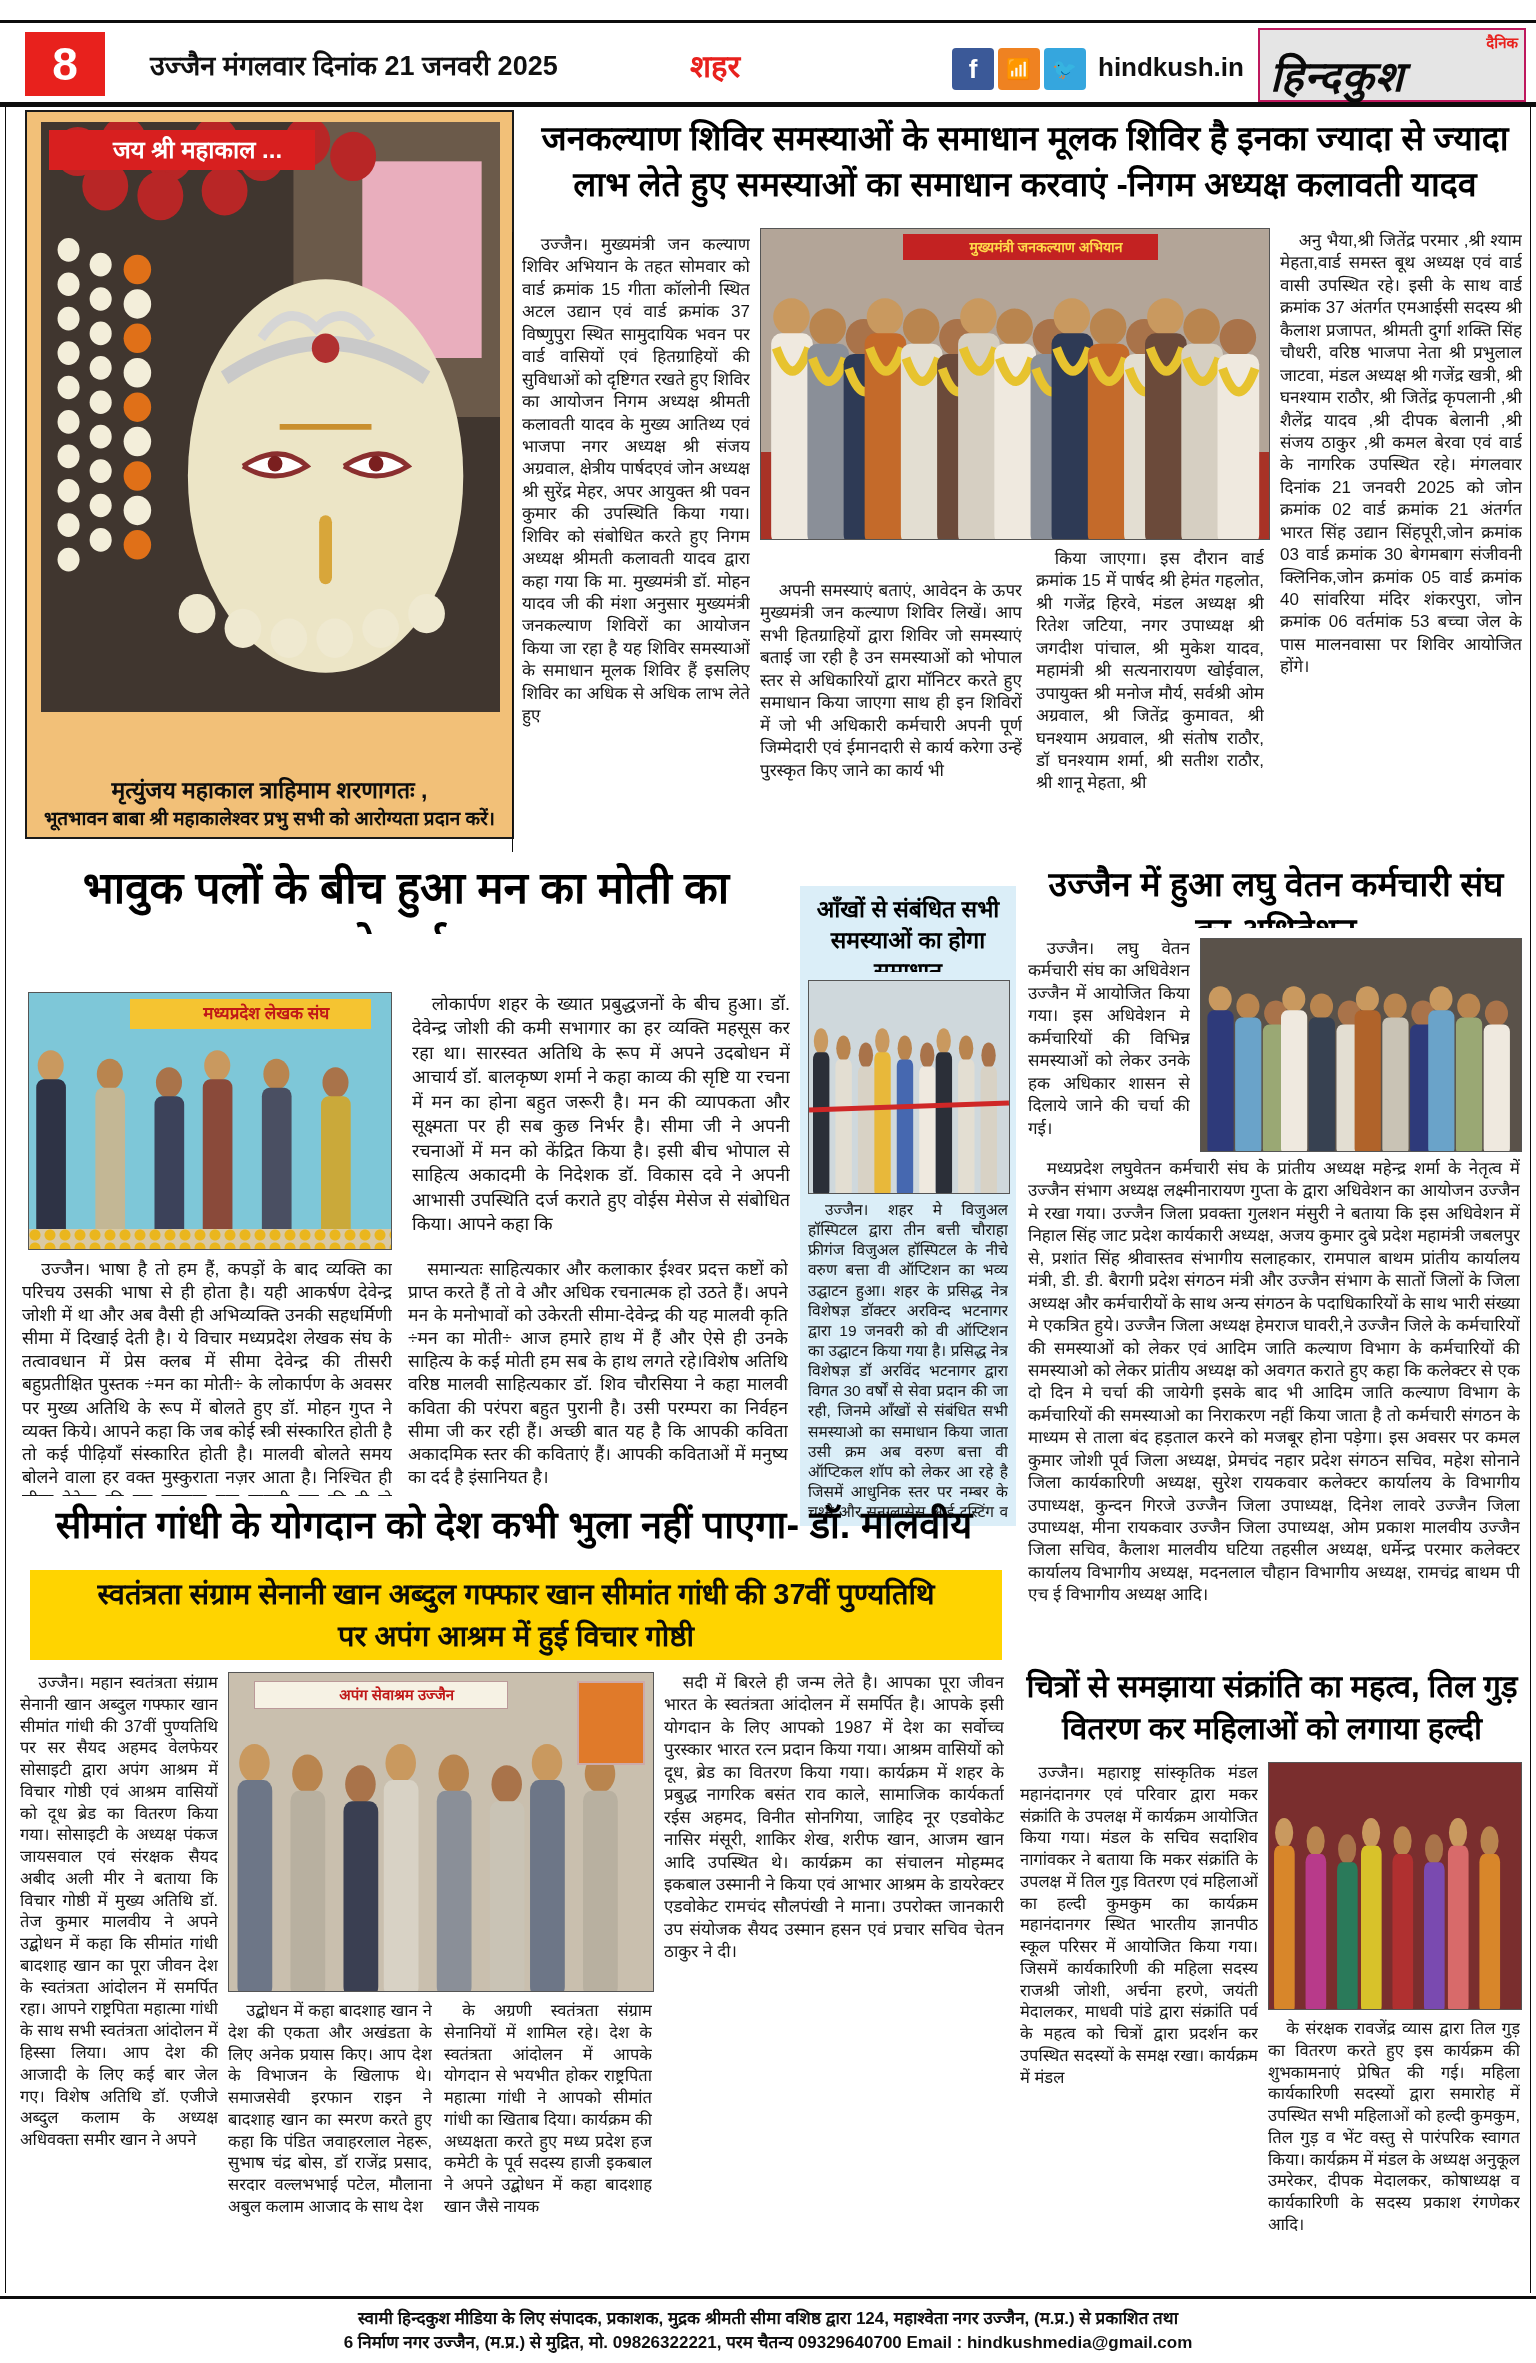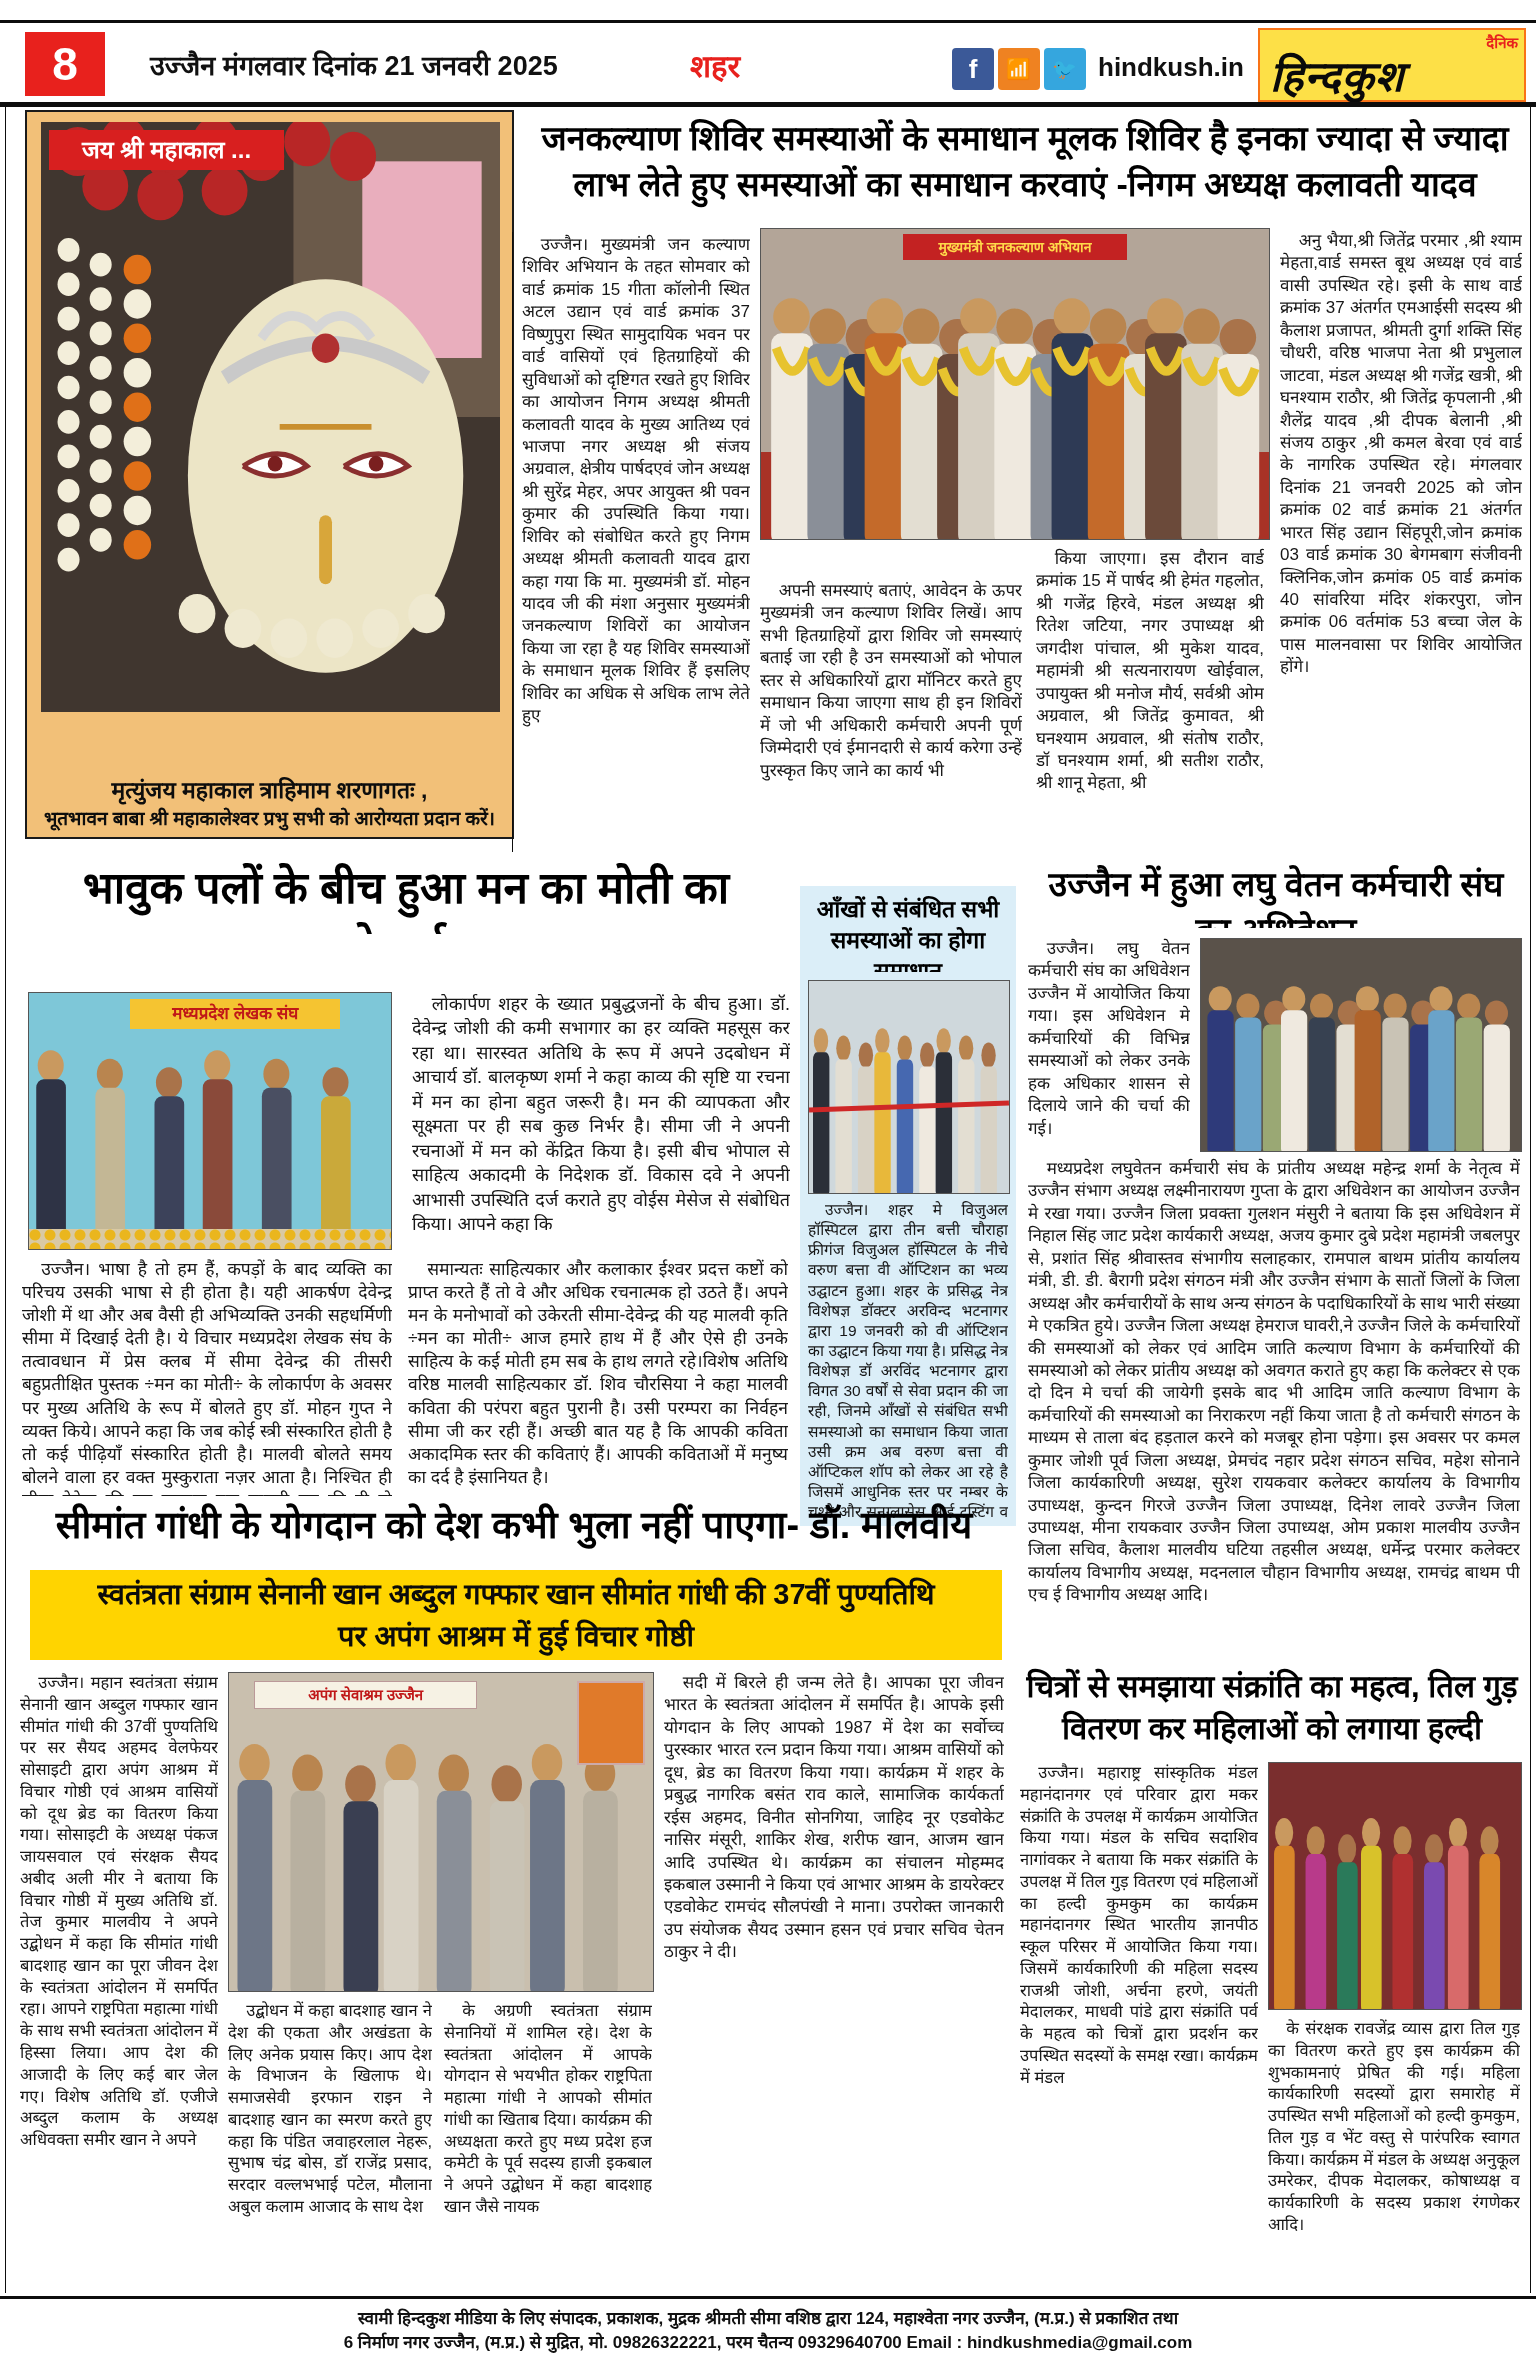--- a/index.html
+++ b/index.html
@@ -13,35 +13,35 @@
            font-size:46px;font-weight:800;display:flex;align-items:center;justify-content:center;}
   .dateline{position:absolute;left:150px;top:46px;font-size:27px;font-weight:700;}
   .section-t{position:absolute;left:690px;top:44px;font-size:31px;font-weight:800;color:#e8211d;}
   .social{position:absolute;left:952px;top:48px;display:flex;gap:4px;}
   .ic{width:42px;height:42px;display:flex;align-items:center;justify-content:center;color:#fff;
       font-weight:800;font-size:26px;border-radius:4px;}
   .ic.fb{background:#3b5998;}
   .ic.rss{background:#ef8221;font-size:20px;}
   .ic.tw{background:#35a6de;font-size:20px;}
   .site{position:absolute;left:1098px;top:52px;font-size:26px;font-weight:700;}
-  .logo{position:absolute;left:1258px;top:28px;width:264px;height:70px;border:2px solid #f97316;background:#fde047;}
+  .logo{position:absolute;left:1258px;top:28px;width:264px;height:70px;border:2px solid #be185d;background:#e5e5e5;}
   .logo .tag{position:absolute;right:6px;top:2px;color:#e8211d;font-size:15px;font-weight:700;}
   .logo .brand{position:absolute;left:10px;top:16px;font-size:42px;font-weight:900;font-style:italic;
                letter-spacing:1px;color:#0a0a0a;}
   
   .col{position:absolute;text-align:justify;overflow:hidden;line-height:1.32;color:#161616;}
   .col p{margin:0;text-indent:1.1em;}
   .hl{position:absolute;font-weight:800;text-align:center;color:#000;overflow:hidden;line-height:1.35;}
   .subhead-blue{position:absolute;background:#ddeffa;font-weight:800;text-align:center;color:#0b0b0b;}
   .subhead-yellow{position:absolute;background:#ffd400;font-weight:800;text-align:center;color:#0b0b0b;
                   display:flex;align-items:center;justify-content:center;line-height:1.45;}
   
   .photo{position:absolute;overflow:hidden;border:1px solid #555;}
   .photo svg.crowd{position:absolute;left:0;top:0;width:100%;height:100%;}
-  .ph-banner{position:absolute;font-weight:800;text-align:center;white-space:nowrap;overflow:hidden;}
+  .ph-banner{position:absolute;font-weight:800;text-align:center;white-space:nowrap;overflow:hidden;padding-left:31px;}
   .mahakal-card{position:absolute;left:25px;top:110px;width:485px;height:725px;background:#f2c078;border:2px solid #1a1a1a;}
   .mahakal-caption{position:absolute;left:0;right:0;bottom:6px;text-align:center;font-weight:800;color:#0d0d0d;}
   .eyesbox{position:absolute;left:800px;top:858px;width:216px;height:640px;background:#dbeef8;margin-top:28px;}
   .ribbon{position:absolute;left:0;right:0;top:58%;height:5px;background:#cf2727;transform:rotate(-2deg);}
   .gar-table{position:absolute;left:0;right:0;bottom:0;height:20px;background:#d9c9a4;
      background-image:radial-gradient(circle at 6px 6px,#eab61e 5px,transparent 6px);background-size:15px 13px;}
   .footer-line{position:absolute;left:0;right:0;text-align:center;font-weight:800;font-size:17px;}
 </style>
 </head>
 <body>

